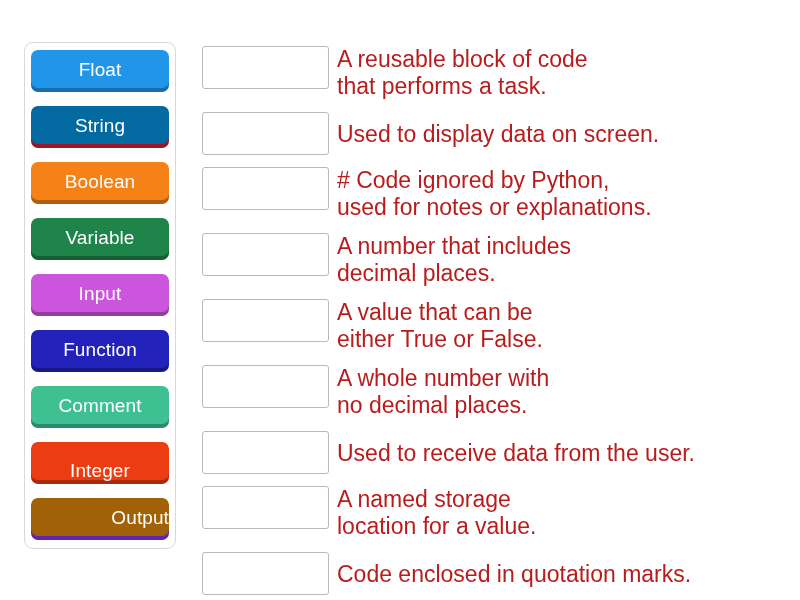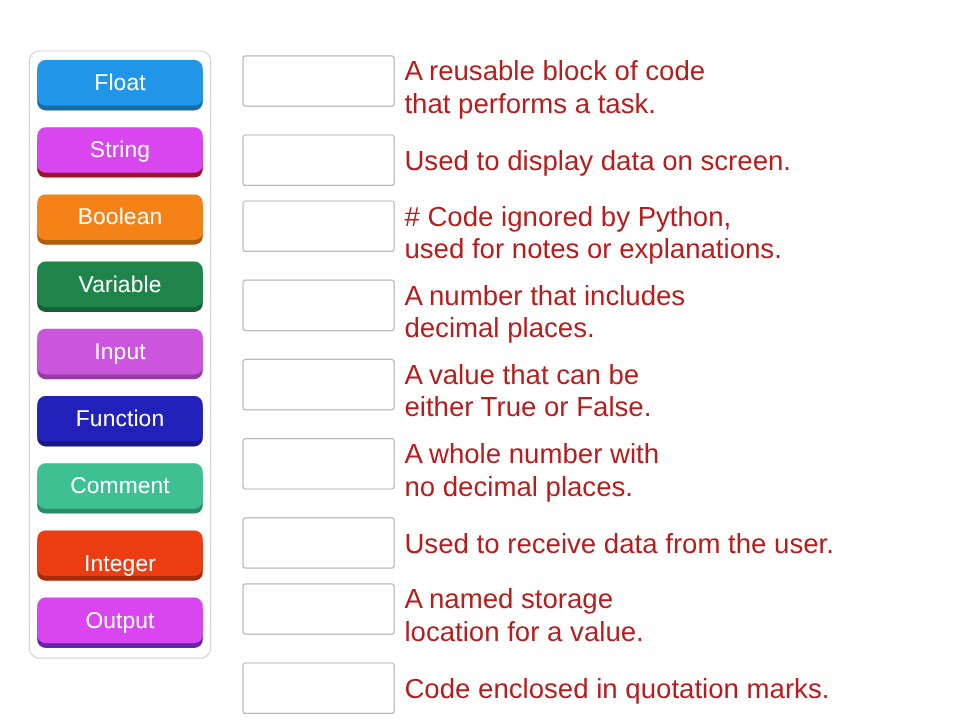--- a/index.html
+++ b/index.html
@@ -124,21 +124,21 @@
   <div class="tiles-panel">
 
   <div class="tile">
         <div class="tile-shadow" style="background: rgb(33, 150, 232);"></div>
         <div class="tile-face" style="background: rgb(33, 150, 232);">
           <span class="tile-label">Float</span>
         </div>
       </div>
       <div class="tile">
         <div class="tile-shadow" style="background: rgb(212, 30, 54);"></div>
-        <div class="tile-face" style="background: #d946ef;">
+        <div class="tile-face" style="background: #0369a1;">
           <span class="tile-label">String</span>
         </div>
       </div>
       <div class="tile">
         <div class="tile-shadow" style="background: rgb(245, 130, 22);"></div>
         <div class="tile-face" style="background: rgb(245, 130, 22);">
           <span class="tile-label">Boolean</span>
         </div>
       </div>
       <div class="tile">
@@ -166,21 +166,21 @@
         </div>
       </div>
       <div class="tile">
         <div class="tile-shadow" style="background: rgb(236, 60, 17);"></div>
         <div class="tile-face" style="background: rgb(236, 60, 17); align-items: flex-end;">
           <span class="tile-label">Integer</span>
         </div>
       </div>
       <div class="tile">
         <div class="tile-shadow" style="background: rgb(136, 51, 238);"></div>
-        <div class="tile-face" style="background: #d946ef;">
+        <div class="tile-face" style="background: #a16207; justify-content: flex-end;">
           <span class="tile-label">Output</span>
         </div>
       </div>
     </div>
 
   <div class="rows-area">
 
   <div class="row two-line">
         <div class="drop-slot"></div>
         <div class="row-text">A reusable block of code

